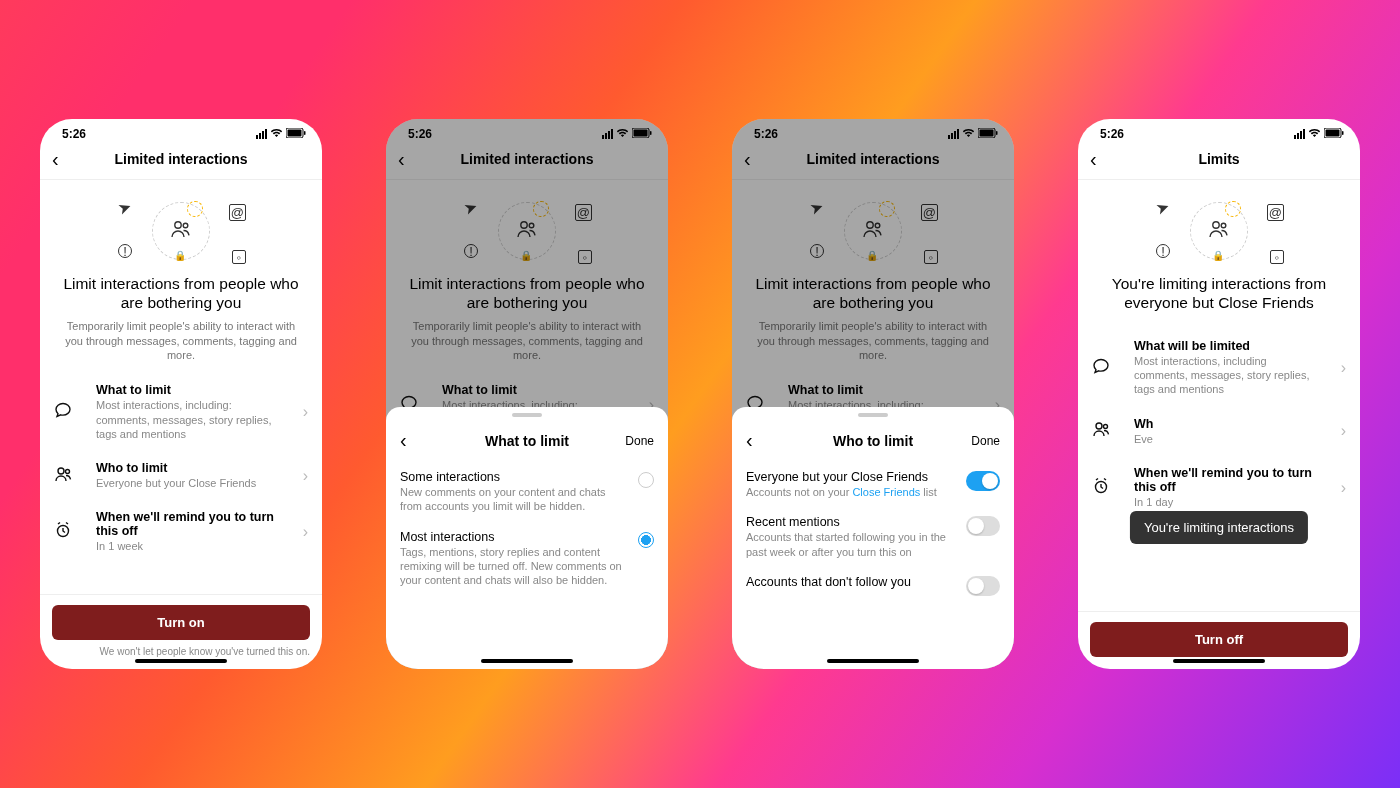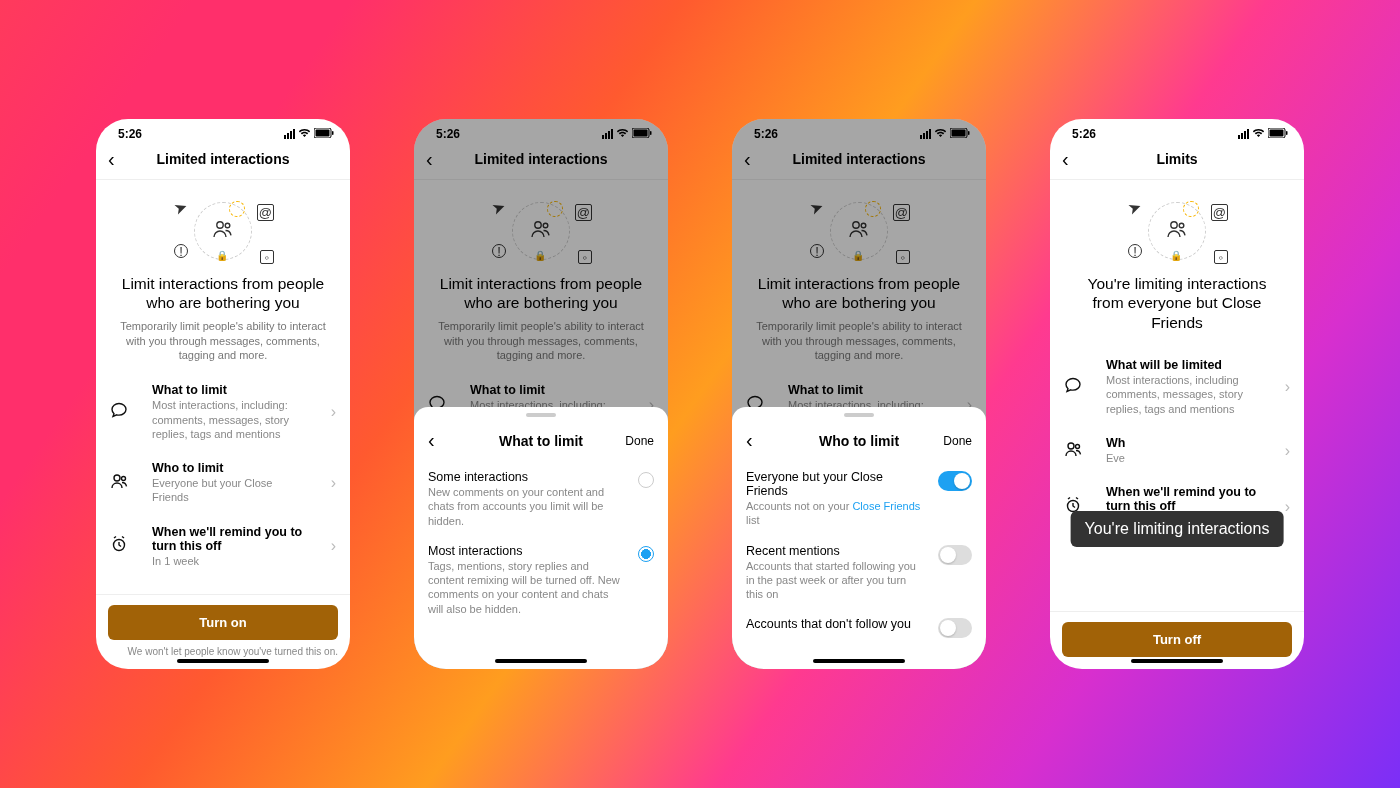--- a/index.html
+++ b/index.html
@@ -7,21 +7,21 @@
     font-family: -apple-system, BlinkMacSystemFont, "Segoe UI", Helvetica, Arial, sans-serif;
     width: 1400px;
     height: 788px;
     background: linear-gradient(125deg, #ff3a5c 0%, #ff2f6b 10%, #ff2f6b 18%, #ff5a2f 35%, #ff9d1f 50%, #ff3a8f 65%, #d82fce 80%, #7b2ff7 100%);
     display: flex;
     justify-content: center;
     align-items: center;
     gap: 64px;
   }
   .phone {
-    width: 254px;
+    width: 282px;
     height: 550px;
     background: #fff;
     border-radius: 32px;
     overflow: hidden;
     position: relative;
     display: flex;
     flex-direction: column;
   }
   .status-bar {
     height: 20px;
@@ -94,21 +94,21 @@
   .row-icon { width: 18px; text-align: center; font-size: 16px; color: #111; flex-shrink:0;}
   .row-body { flex: 1; }
   .row-title { font-size: 12.5px; font-weight: 600; }
   .row-sub { font-size: 11px; color: #888; line-height: 1.3; margin-top:1px;}
   .row-chevron { color: #bbb; font-size: 16px; }
   .footer {
     padding: 10px 12px 12px 12px;
     border-top: 1px solid #eee;
   }
   .primary-btn {
-    background: #a16207;
+    background: #7f1d1d;
     color: #fff;
     border: none;
     border-radius: 6px;
     width: 100%;
     padding: 10px 0;
     font-size: 13px;
     font-weight: 600;
   }
   .footer-note { font-size: 10px; color: #888; text-align: right; margin-top: 6px; }
   .home-ind {
@@ -145,21 +145,21 @@
   .toggle::after { content:''; position:absolute; width:16px; height:16px; background:#fff; border-radius:50%; top:2px; left:2px; box-shadow:0 1px 2px rgba(0,0,0,0.2);}
   .toggle.on { background: #1da1f2; }
   .toggle.on::after { left:auto; right:2px; }
   .link-text { color:#1da1f2;}
   .toast {
     position: absolute;
     left: 50%; transform: translateX(-50%);
     top: 392px;
     background: #333;
     color: #fff;
-    font-size: 16px;
+    font-size: 13px;
     padding: 9px 14px;
     border-radius: 6px;
     white-space: nowrap;
   }
 </style>
 </head>
 <body>
 
 <div class="phone">
   <div class="status-bar">

